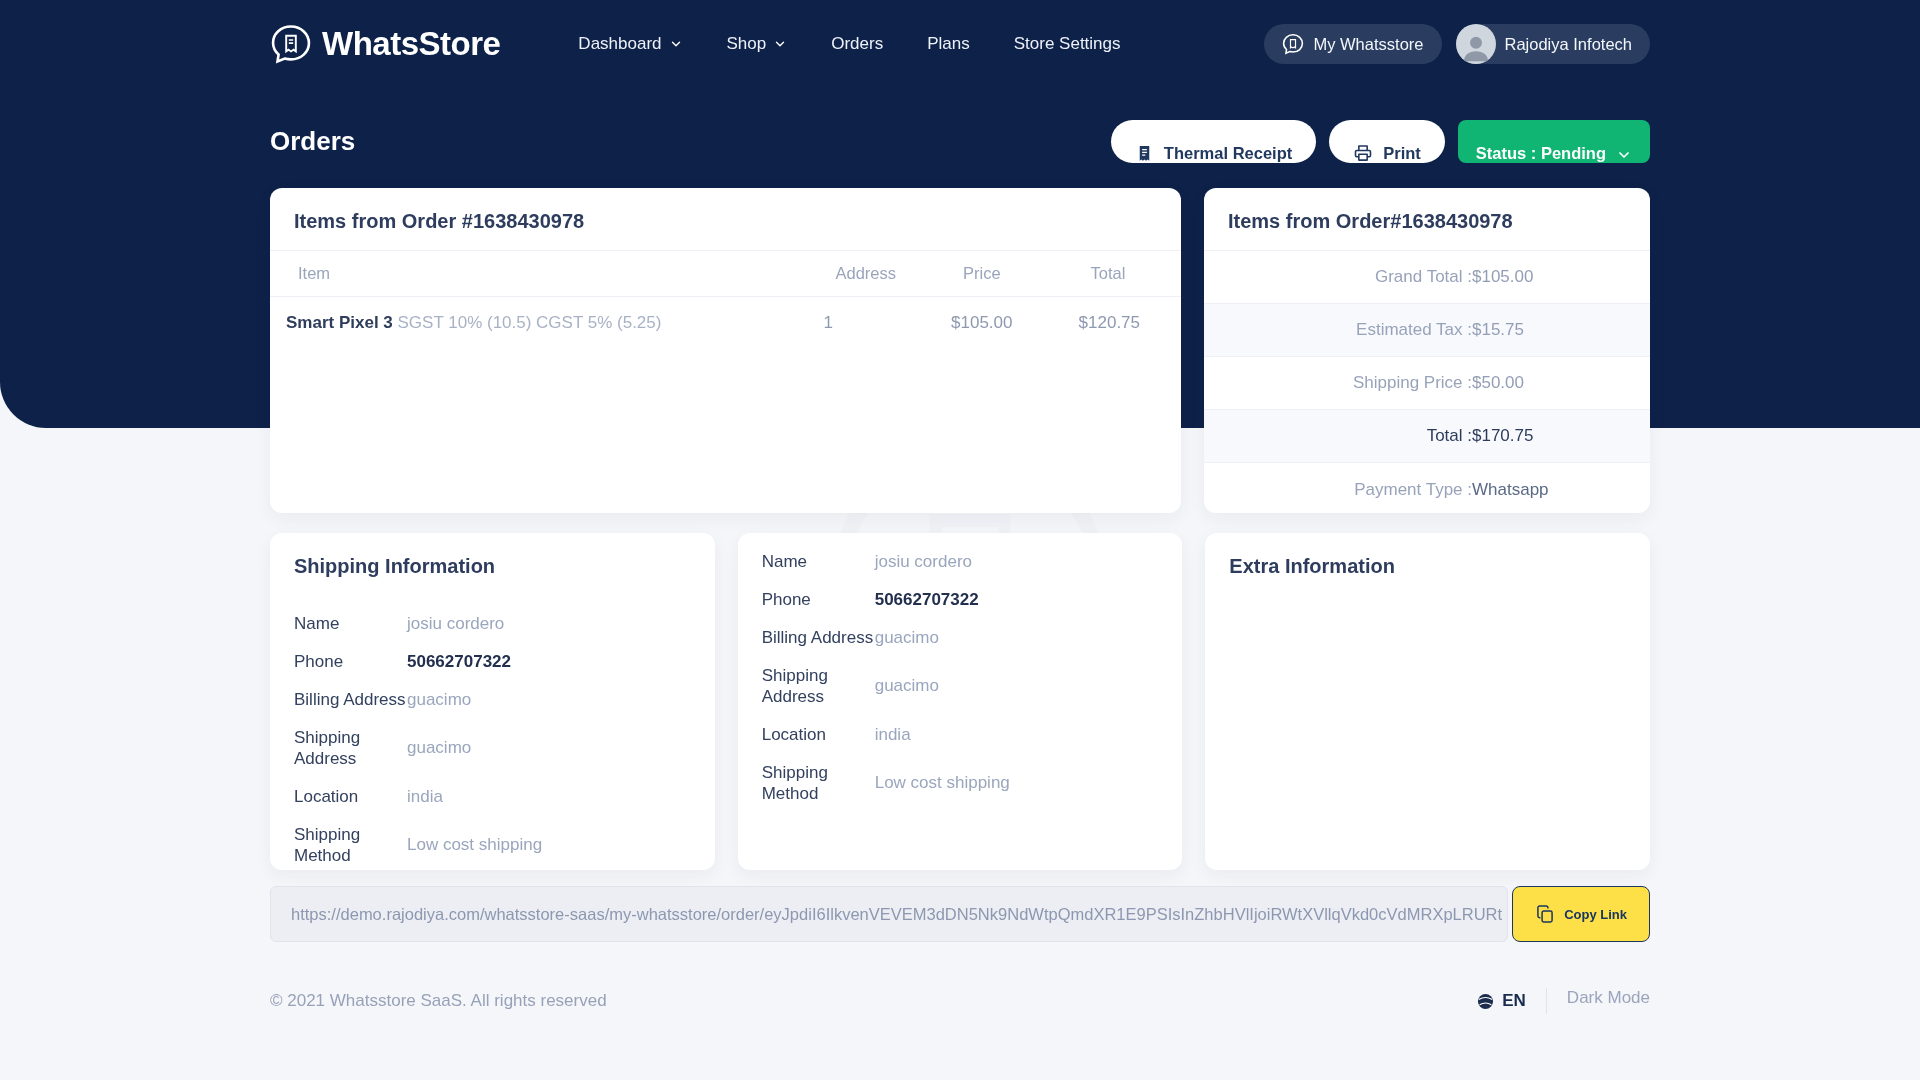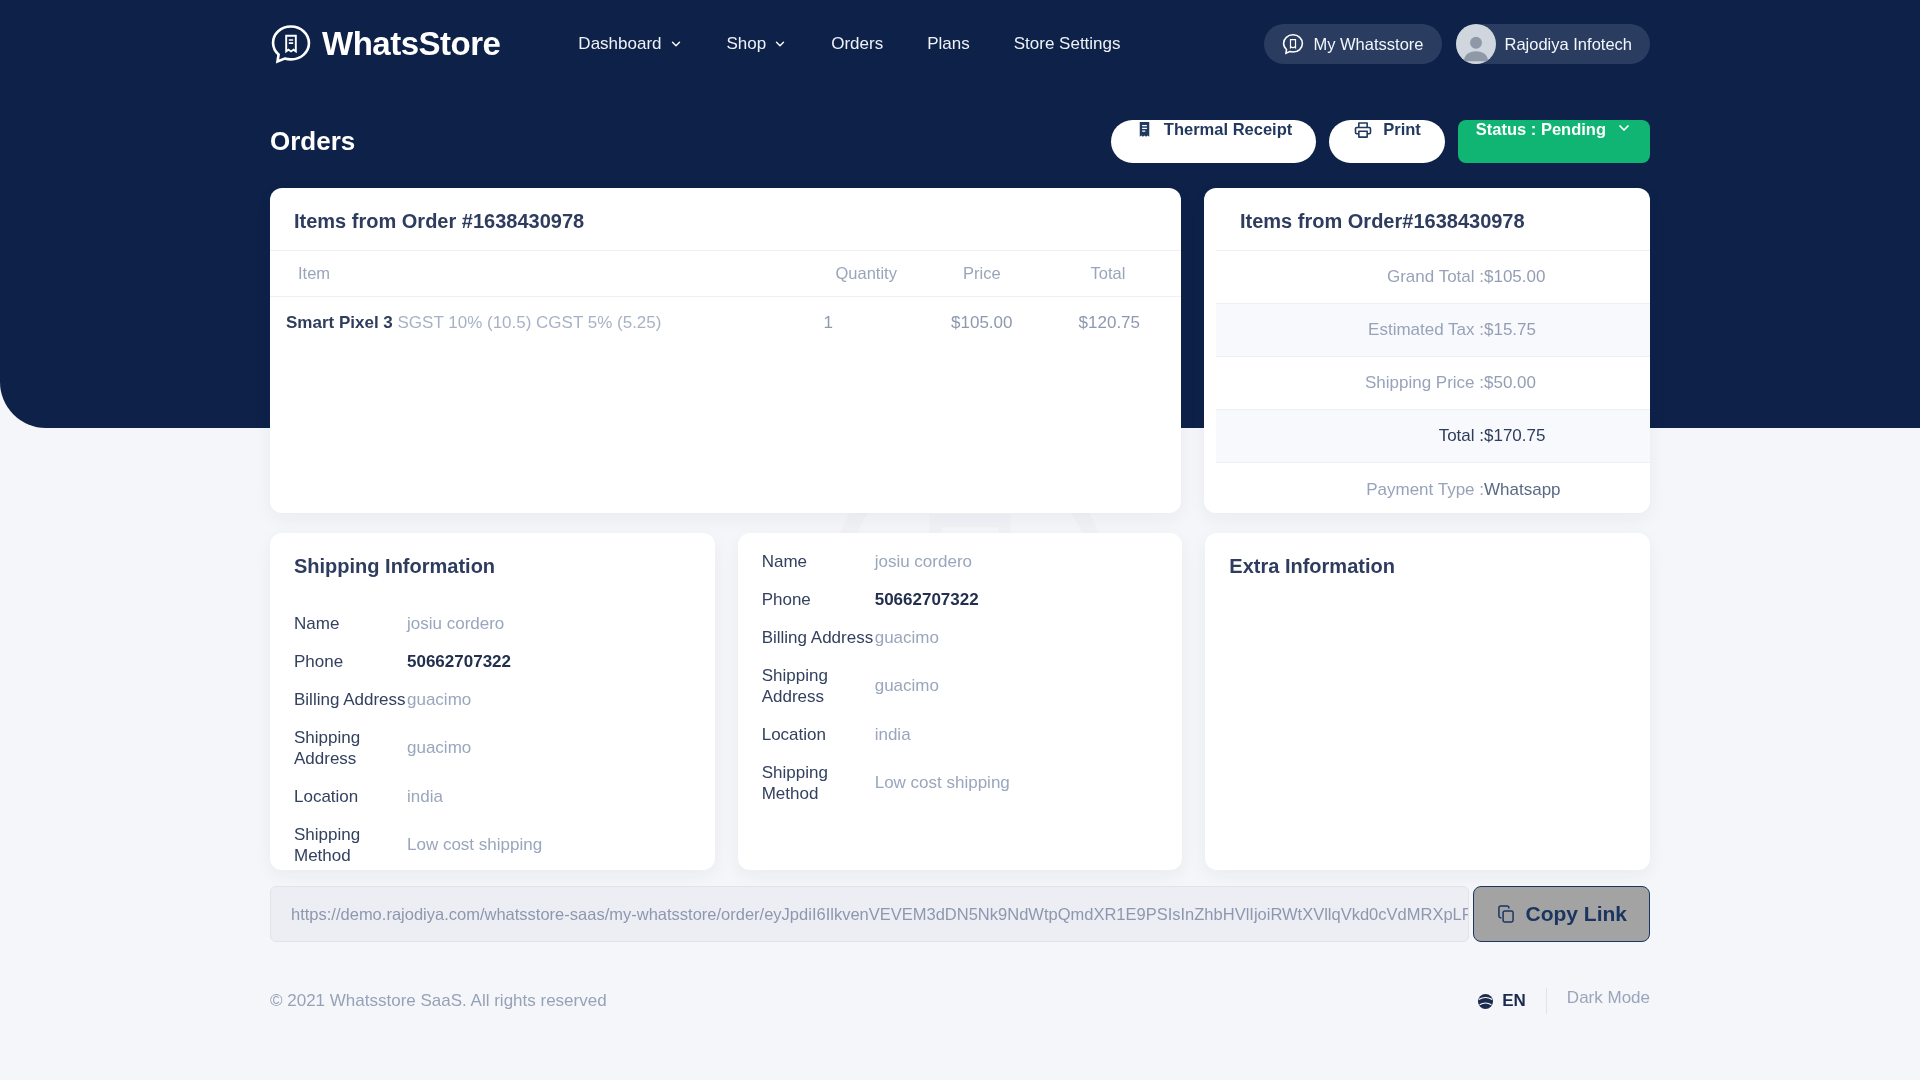--- a/index.html
+++ b/index.html
@@ -35,39 +35,39 @@
   .avatar {
     width:40px; height:40px; border-radius:50%; background:#cfd6de; overflow:hidden;
     display:flex; align-items:flex-end; justify-content:center;
   }
 
   
   .page-head { display:flex; align-items:center; margin-top:32px; }
   .page-title { color:#fff; font-size:26px; font-weight:600; }
   .actions { margin-left:auto; display:flex; align-items:center; gap:13px; }
   .btn {
-    display:flex; align-items:flex-start; gap:10px; height:43px; border:none; cursor:pointer;
+    display:flex; align-items:flex-end; gap:10px; height:43px; border:none; cursor:pointer;
     background:#fff; color:#21395f; font-size:16.5px; font-weight:600;
     font-family:inherit; border-radius:22px; padding:0 24px;
   }
   .btn-status {
     background:#10b573; color:#fff; border-radius:8px; padding:0 18px;
   }
 
   
   .row { display:flex; gap:23px; }
   .row1 { margin-top:25px; }
   .row2 { margin-top:20px; }
   .card {
     background:#fff; border-radius:12px; box-shadow:0 6px 18px rgba(24,40,78,.05);
     overflow:hidden;
   }
   .card-title { font-size:20px; font-weight:600; color:#2e3c5e; padding:22px 24px 17px; }
   .card-items  { width:911px; height:325px; }
-  .card-summary{ width:446px; height:325px;padding-left:12px; }
+  .card-summary{ width:446px; height:325px; }
   .row2 .card { width:446px; height:337px; }
 
   
   .items-table { width:100%; border-collapse:collapse; }
   .items-table th {
     text-align:left; font-weight:400; color:#9aa5bb; font-size:16.5px;
     padding:13px 28px; border-top:1px solid #eef0f6; border-bottom:1px solid #eef0f6;
   }
   .items-table td { padding:16px 16px; font-size:17px; color:#8e99b0; vertical-align:top; }
   .items-table th:nth-child(1){ width:59%; }
@@ -99,22 +99,22 @@
 
   
   .linkbar { display:flex; align-items:stretch; gap:4px; margin-top:16px; }
   .url-box {
     flex:1; height:56px; background:#eceef4; border:1px solid #dfe3ec; border-radius:6px;
     display:flex; align-items:center; padding:0 20px; color:#8d98b0; font-size:16.5px;
     white-space:nowrap; overflow:hidden; cursor:text;
   }
   .copy-btn {
     display:flex; align-items:center; gap:9px; height:56px; padding:0 22px;
-    background:#a3a3a3; border:1px solid #1a3560; border-radius:8px; cursor:pointer;
-    color:#1a3560; font-size:21px; font-weight:600; font-family:inherit;
+    background:#fde047; border:1px solid #1a3560; border-radius:8px; cursor:pointer;
+    color:#1a3560; font-size:13px; font-weight:600; font-family:inherit;
   }
 
   
   .footer { display:flex; align-items:center; padding:46px 0 0; }
   .copyright { color:#97a2b8; font-size:17px; }
   .footer-right { margin-left:auto; display:flex; gap:20px; }
   .lang { display:flex; align-items:center; gap:7px; color:#1b2b4d; font-size:17px; font-weight:600; cursor:pointer; }
   .vdivider { width:1px; height:26px; background:#dfe3ec; }
   .dark-mode { color:#9aa5bb; font-size:17px; cursor:pointer; }
 </style>
@@ -210,21 +210,21 @@
     </div>
   </div>
 
   <div class="row row1">
     <section class="card card-items">
       <div class="card-title">Items from Order #1638430978</div>
       <table class="items-table">
         <thead>
           <tr>
             <th>Item</th>
-            <th>Quantity</th>
+            <th>Address</th>
             <th>Price</th>
             <th>Total</th>
           </tr>
         </thead>
         <tbody>
           <tr>
             <td>
               <span class="item-name">Smart Pixel 3</span>
               <span class="item-tax">SGST 10% (10.5) CGST 5% (5.25)</span>
             </td>

